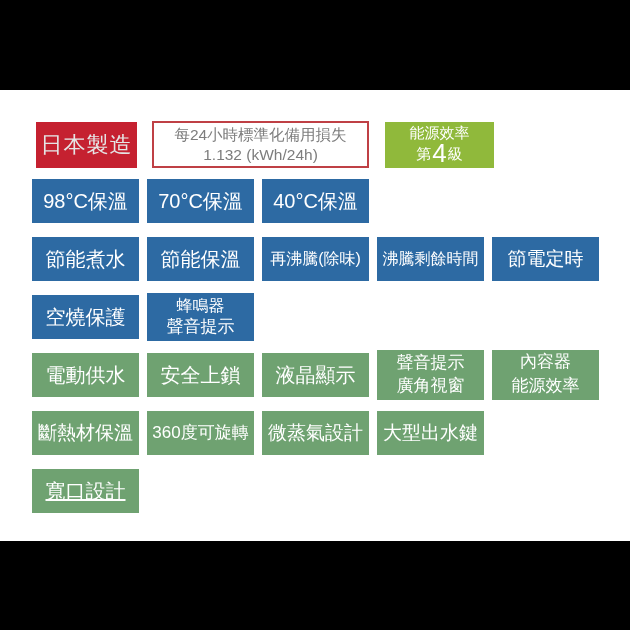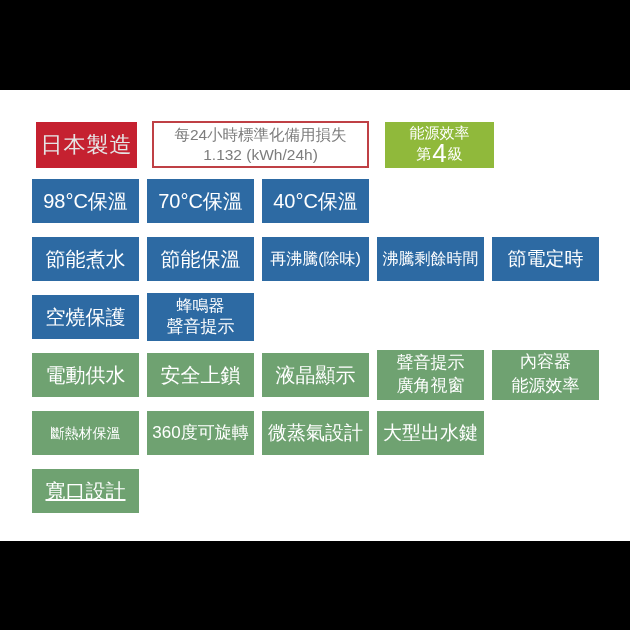--- a/index.html
+++ b/index.html
@@ -122,21 +122,21 @@
             <div class="chip-line" style="font-size: 17px;">聲音提示</div>
             <div class="chip-line" style="font-size: 17px;">廣角視窗</div>
           </div>
           <div class="chip green">
             <div class="chip-line" style="font-size: 17px; font-family: Liberation Mono, monospace;">內容器</div>
             <div class="chip-line" style="font-size: 17px;">能源效率</div>
           </div>
         </div>
         <div class="grid-row">
           <div class="chip green">
-            <div class="chip-line" style="font-size: 14px;">斷熱材保溫</div>
+            <div class="chip-line" style="font-size: 19px;">斷熱材保溫</div>
           </div>
           <div class="chip green">
             <div class="chip-line" style="font-size: 17px;">360度可旋轉</div>
           </div>
           <div class="chip green">
             <div class="chip-line" style="font-size: 19px;">微蒸氣設計</div>
           </div>
           <div class="chip green">
             <div class="chip-line" style="font-size: 19px;">大型出水鍵</div>
           </div>

